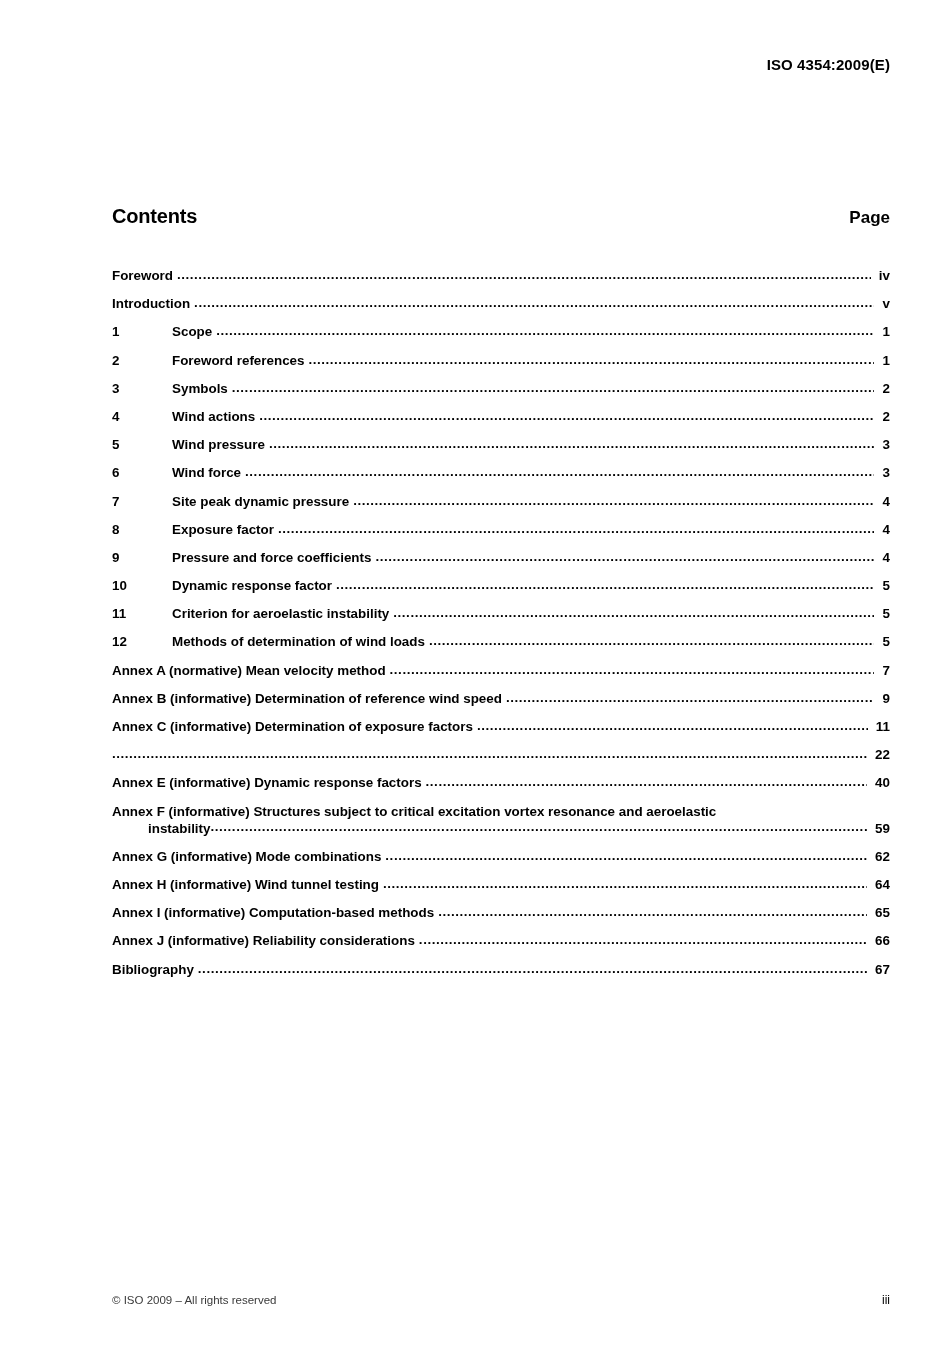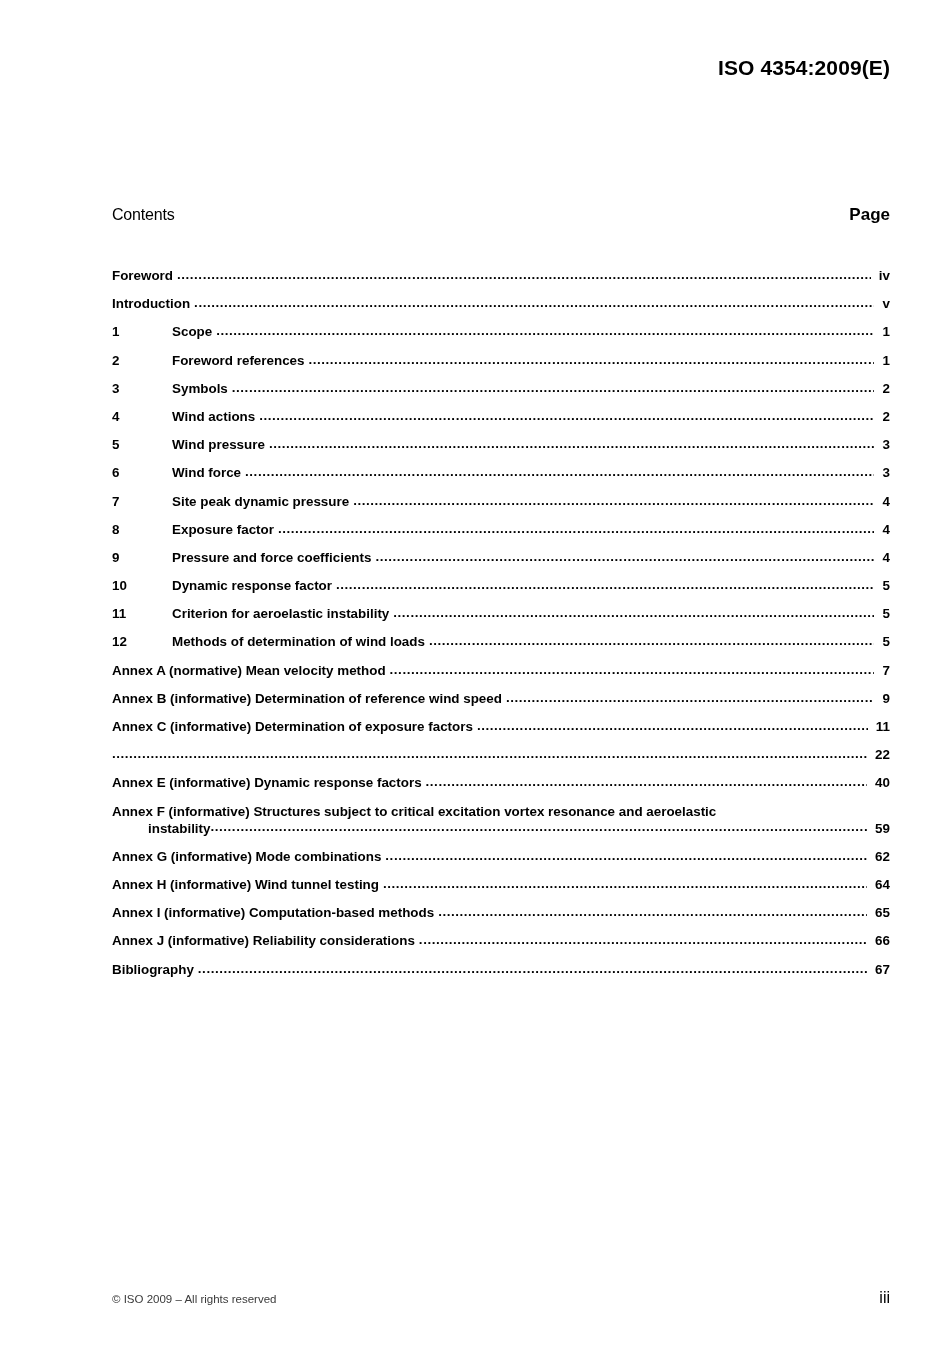--- a/index.html
+++ b/index.html
@@ -21,38 +21,38 @@
     inset: 0;
     width: 950px;
     height: 1345px;
   }
 
   
   .doc-header {
     position: absolute;
     top: 56px;
     right: 60px;
-    font-size: 21px;
+    font-size: 15px;
     font-weight: bold;
     letter-spacing: 0.1px;
   }
 
   
   .title-row {
     position: absolute;
     top: 205px;
     left: 112px;
     width: 778px;
     display: flex;
     align-items: baseline;
     justify-content: space-between;
   }
   .contents-title {
-    font-size: 16px;
-    font-weight: normal;
+    font-size: 20px;
+    font-weight: bold;
     letter-spacing: -0.2px;
   }
   .page-label {
     font-size: 17px;
     font-weight: bold;
   }
 
   
   .toc {
     position: absolute;
@@ -138,21 +138,21 @@
     bottom: 38px;
     left: 112px;
     width: 778px;
     display: flex;
     justify-content: space-between;
     align-items: baseline;
     font-size: 11.5px;
     color: #3a3a3a;
   }
   .footer .folio {
-    font-size: 16px;
+    font-size: 12px;
     color: #000;
   }
 </style>
 </head>
 <body>
 
 <div class="page">
 
   <div class="doc-header">ISO 4354:2009(E)</div>
 

